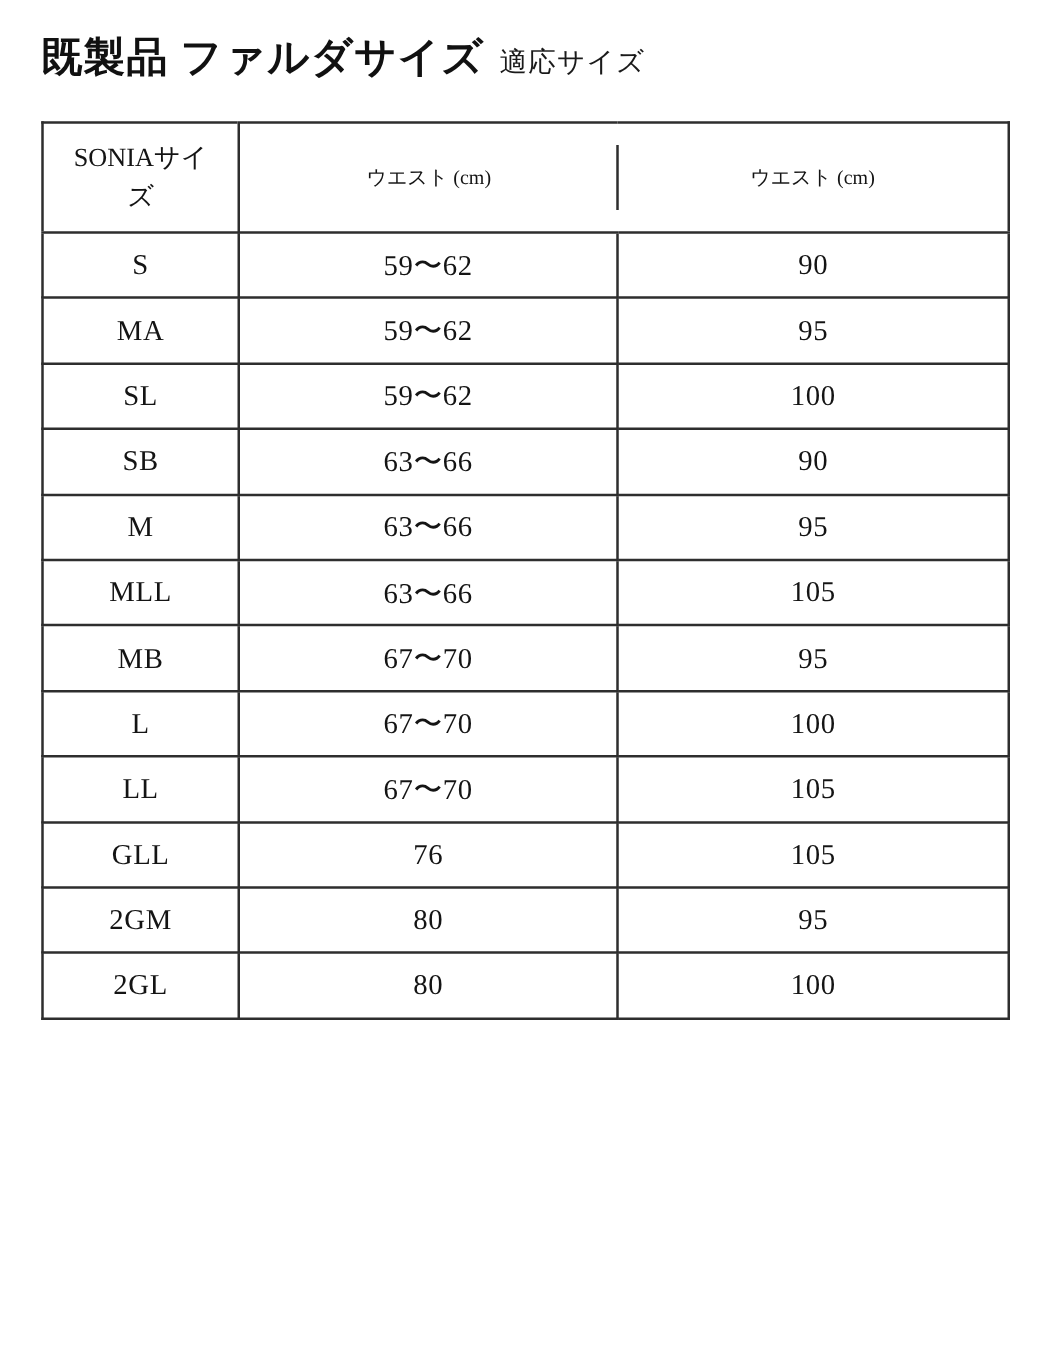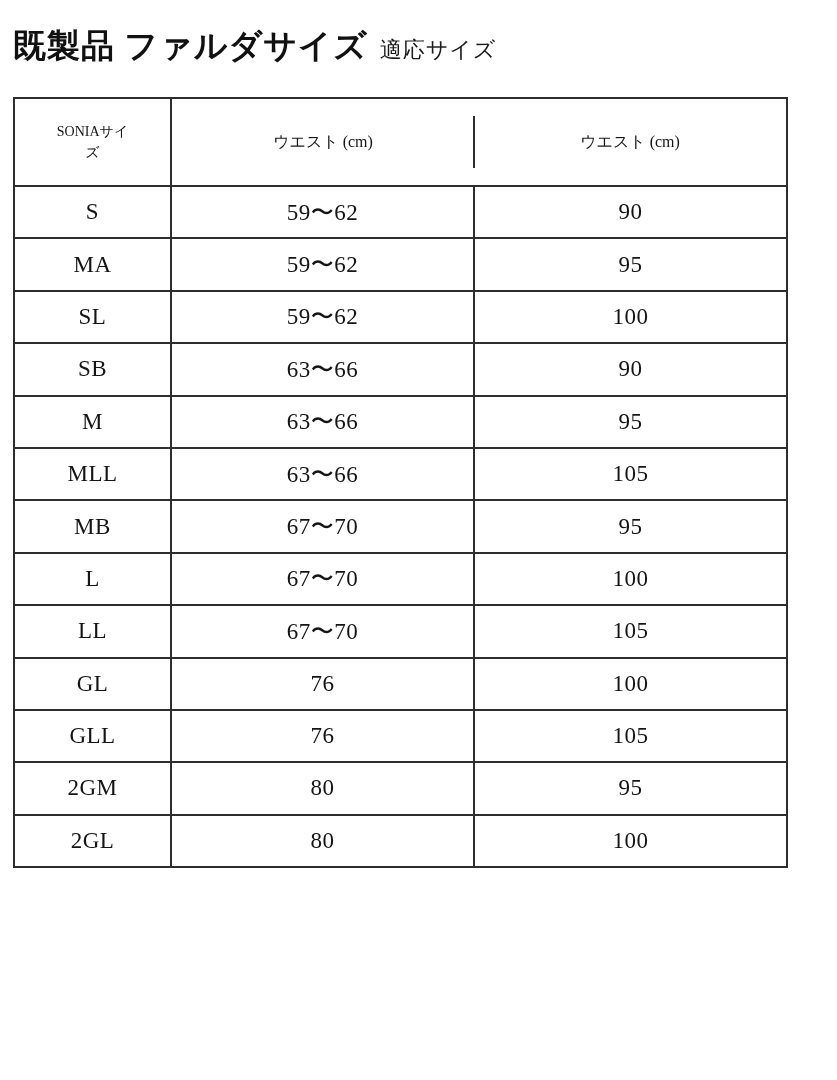--- a/index.html
+++ b/index.html
@@ -11,21 +11,21 @@
   html, body {
     margin: 0;
     padding: 0;
     background: var(--bg);
     font-family: "Liberation Serif", "DejaVu Serif", serif;
     color: var(--ink);
   }
   .page {
     width: 837px;
     height: 876px;
-    padding: 24px 31px 0 13px;
+    padding: 24px 31px 0 33px;
     overflow: hidden;
     background: var(--bg);
   }
   .title-block {
     margin: 0 0 28px 0;
     white-space: nowrap;
   }
   .title-main {
     font-size: 33px;
     font-weight: bold;
@@ -57,21 +57,21 @@
     height: 88px;
     font-size: 16px;
     font-weight: normal;
     border-bottom: 2px solid var(--line);
     position: relative;
   }
   thead th:first-child {
     border-right: 2px solid var(--line);
     white-space: pre-line;
     line-height: 1.5;
-    font-size: 14px;
+    font-size: 21px;
   }
   
   thead th:nth-child(2)::after {
     content: "";
     position: absolute;
     right: -1px;
     top: 20%;
     height: 60%;
     width: 2px;
     background: var(--line);
@@ -147,25 +147,20 @@
           <td>L</td>
           <td>67〜70</td>
           <td>100</td>
         </tr>
         <tr>
           <td>LL</td>
           <td>67〜70</td>
           <td>105</td>
         </tr>
         <tr>
-          <td>GL</td>
-          <td>76</td>
-          <td>100</td>
-        </tr>
-        <tr>
           <td>GLL</td>
           <td>76</td>
           <td>105</td>
         </tr>
         <tr>
           <td>2GM</td>
           <td>80</td>
           <td>95</td>
         </tr>
         <tr>

